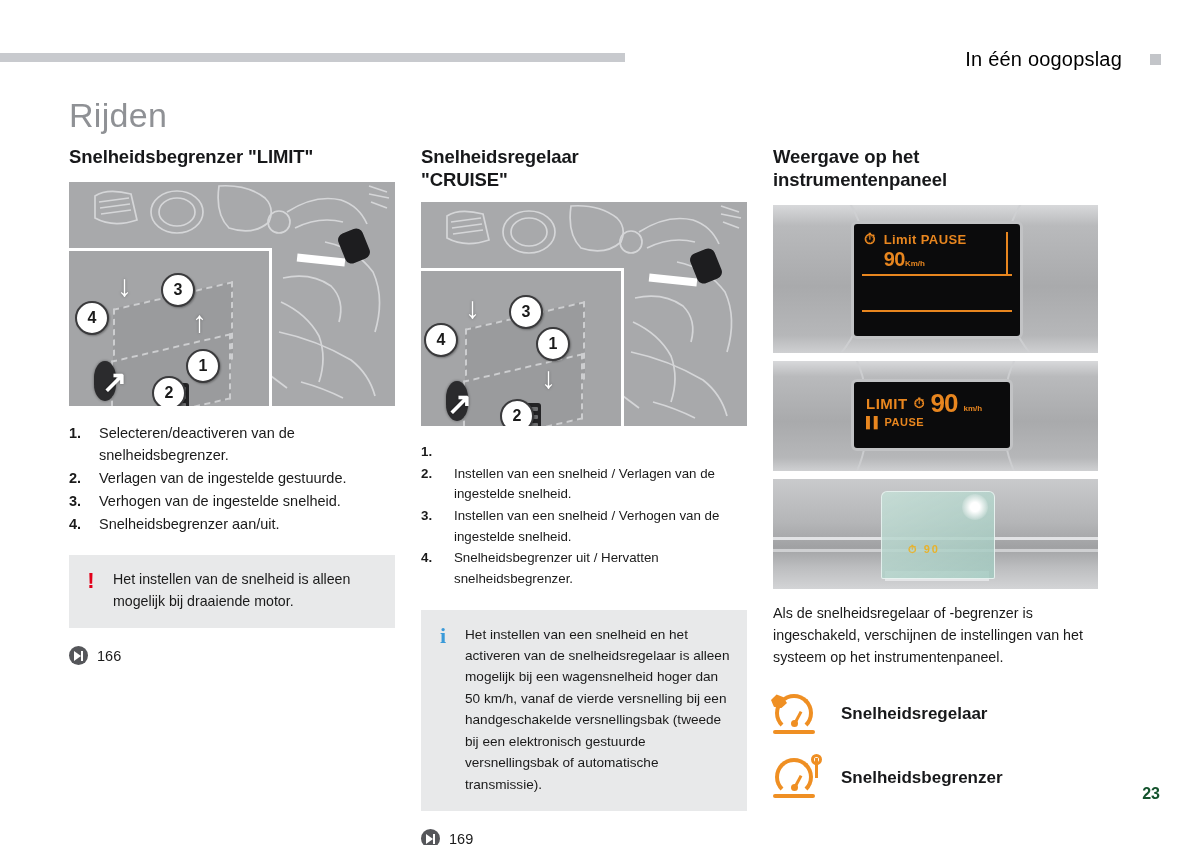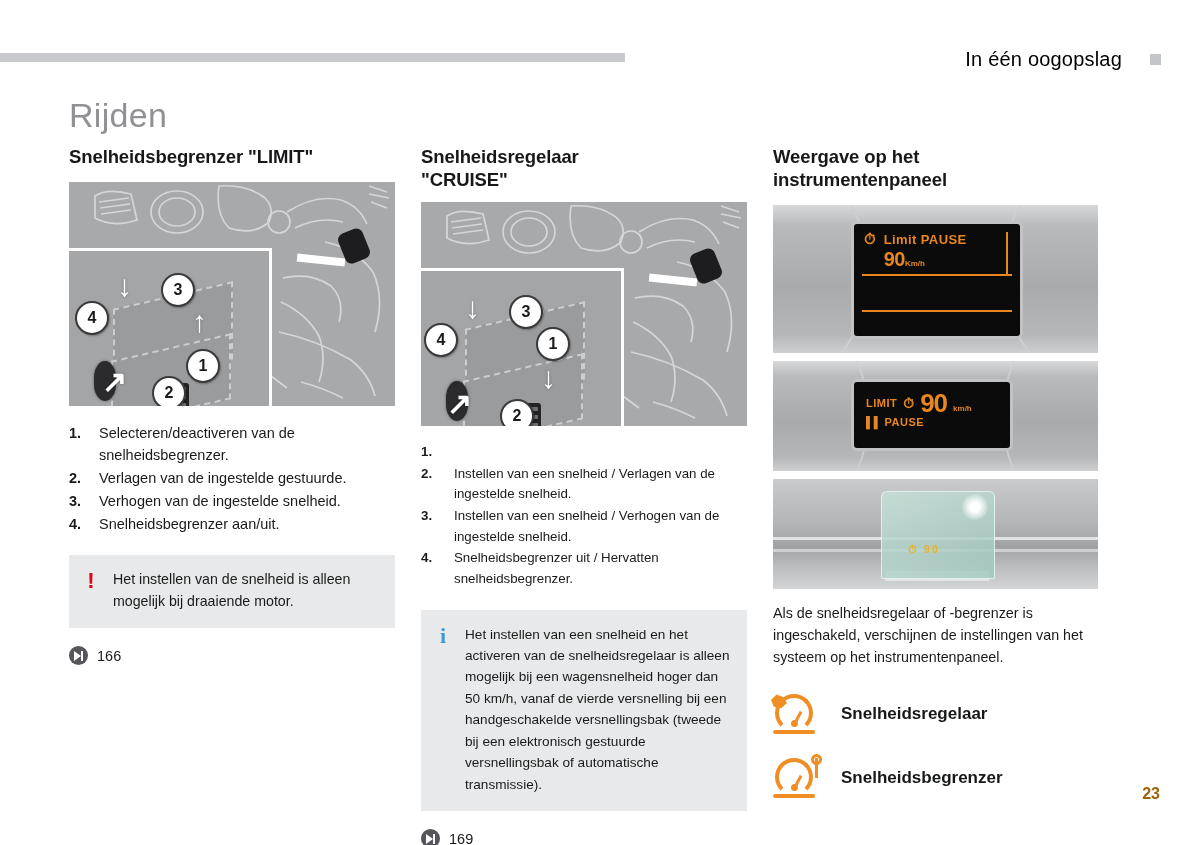--- a/index.html
+++ b/index.html
@@ -439,21 +439,21 @@
     border-radius: 50%;
     box-sizing: border-box;
   }
 
   .page-number {
     position: absolute;
     right: 31px;
     bottom: 42px;
     font-size: 16px;
     font-weight: bold;
-    color: #a16207;
+    color: #14532d;
   }
 </style>
 </head>
 <body>
 
 <div class="top-rule"></div>
 <div class="header-right">
   <span class="header-chapter">In één oogopslag</span>
   <span class="header-square"></span>
 </div>
@@ -632,21 +632,21 @@
       <div class="hline" style="top:50px;"></div>
       <div class="hline" style="top:86px;"></div>
     </div>
   </div>
 
   <div class="cluster two">
     <div class="dial l" style="top:-52px;"></div>
     <div class="dial r" style="top:-52px;"></div>
     <div class="lcd two">
       <div style="position:absolute; left:12px; top:8px; display:flex; align-items:center; gap:6px;">
-        <span class="lcd-orange" style="font-size:11px; letter-spacing:.5px;">LIMIT</span>
+        <span class="lcd-orange" style="font-size:15px; letter-spacing:.5px;">LIMIT</span>
         <span class="lcd-orange" style="font-size:14px;">⏱</span>
         <span class="lcd-orange" style="font-size:26px; line-height:1; letter-spacing:-1px;">90</span>
         <span class="lcd-orange" style="font-size:8px; align-self:flex-end; padding-bottom:3px;">km/h</span>
       </div>
       <div style="position:absolute; left:12px; top:34px; display:flex; align-items:center; gap:3px;">
         <span class="lcd-orange" style="font-size:11px;">▌▌</span>
         <span class="lcd-orange" style="font-size:11px; letter-spacing:.5px;">PAUSE</span>
       </div>
     </div>
   </div>

